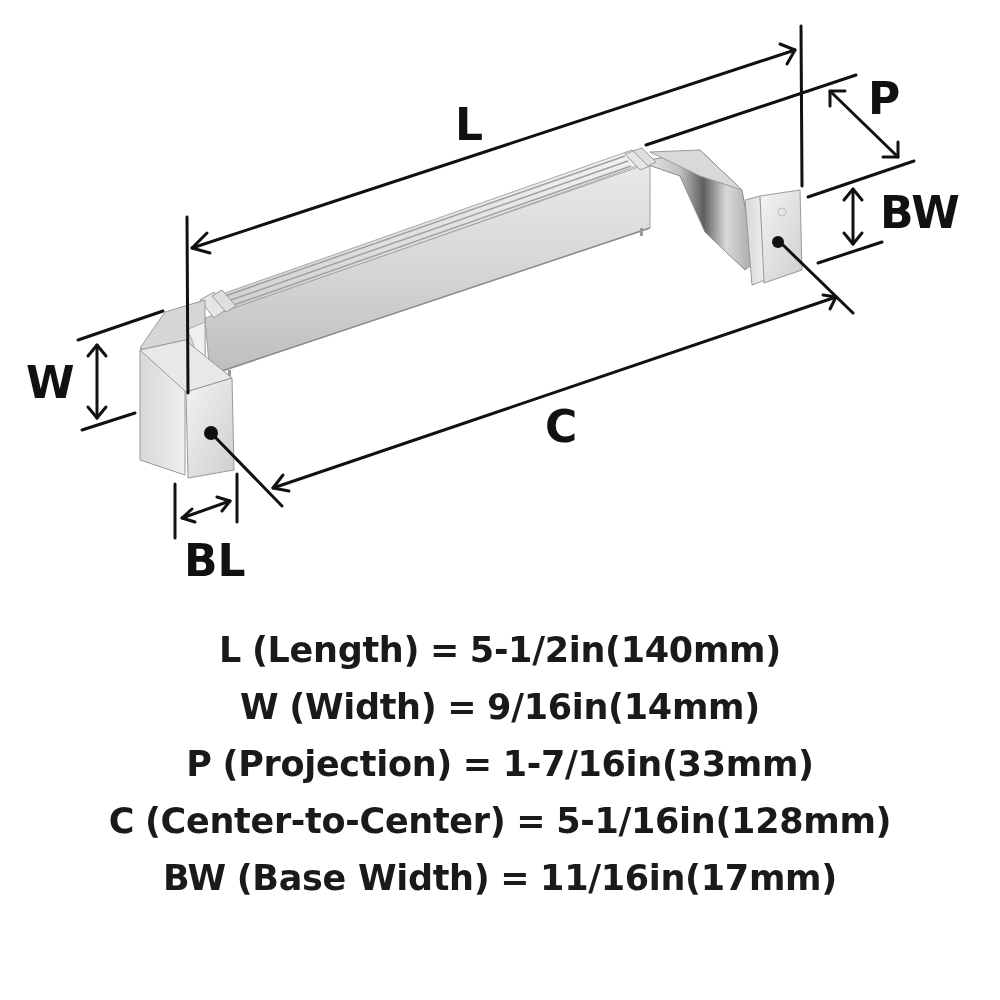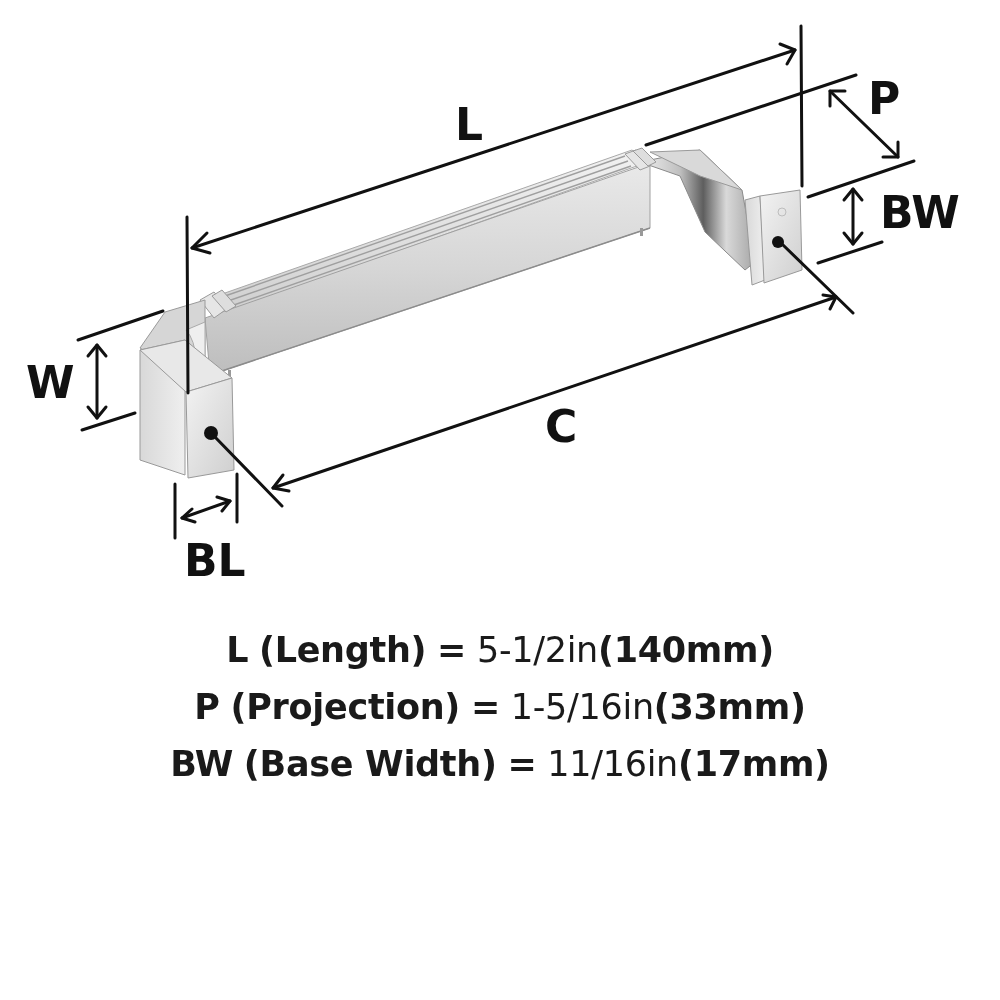--- a/index.html
+++ b/index.html
@@ -38,21 +38,21 @@
     .spec-row {
       height: 57px;
       line-height: 57px;
       font-size: 35px;
       white-space: nowrap;
       letter-spacing: -0.3px;
     }
     .spec-code { font-weight: bold; }
     .spec-name { font-weight: bold; }
     .spec-eq { font-weight: bold; }
-    .spec-imperial { font-weight: normal; }
+    .spec-imperial { font-weight: bold; }
     .spec-metric { font-weight: bold; }
   </style>
 </head>
 <body>
 
 <svg id="diagram" viewBox="0 0 1000 610" xmlns="http://www.w3.org/2000/svg">
   <defs>
     <linearGradient id="barFront" x1="0" y1="0" x2="0" y2="1">
       <stop offset="0" stop-color="#e9e9e9"></stop>
       <stop offset="0.5" stop-color="#d6d6d6"></stop>
@@ -170,24 +170,36 @@
 </svg>
 
 <div id="specs">
   <div class="spec-row">
     <span class="spec-code">L</span>
     <span class="spec-name">(Length)</span>
     <span class="spec-eq">=</span>
     <span class="spec-imperial">5-1/2in</span><span class="spec-metric">(140mm)</span>
   </div>
   <div class="spec-row">
+    <span class="spec-code">W</span>
+    <span class="spec-name">(Width)</span>
+    <span class="spec-eq">=</span>
+    <span class="spec-imperial">9/16in</span><span class="spec-metric">(14mm)</span>
+  </div>
+  <div class="spec-row">
     <span class="spec-code">P</span>
     <span class="spec-name">(Projection)</span>
     <span class="spec-eq">=</span>
-    <span class="spec-imperial">1-5/16in</span><span class="spec-metric">(33mm)</span>
+    <span class="spec-imperial">1-7/16in</span><span class="spec-metric">(33mm)</span>
+  </div>
+  <div class="spec-row">
+    <span class="spec-code">C</span>
+    <span class="spec-name">(Center-to-Center)</span>
+    <span class="spec-eq">=</span>
+    <span class="spec-imperial">5-1/16in</span><span class="spec-metric">(128mm)</span>
   </div>
   <div class="spec-row">
     <span class="spec-code">BW</span>
     <span class="spec-name">(Base Width)</span>
     <span class="spec-eq">=</span>
     <span class="spec-imperial">11/16in</span><span class="spec-metric">(17mm)</span>
   </div>
 </div>
 
 </body></html>

